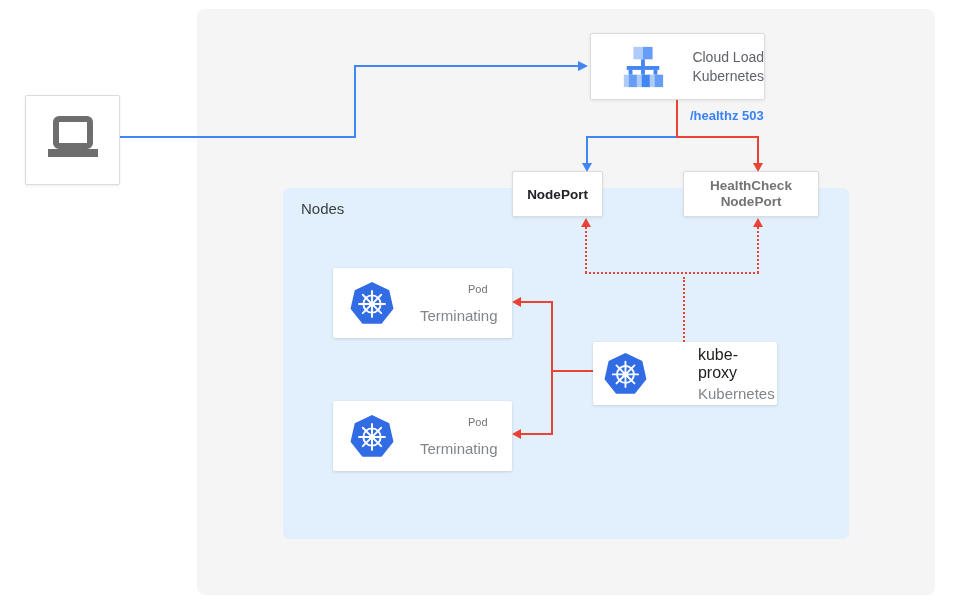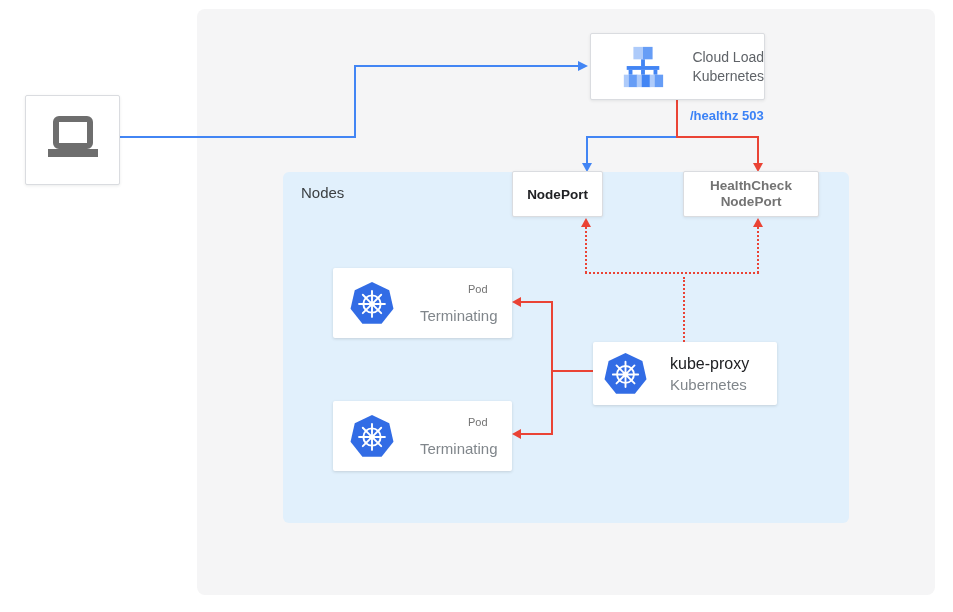--- a/index.html
+++ b/index.html
@@ -2,21 +2,21 @@
 <html><head>
 <meta charset="utf-8">
 <style>
   html,body { margin:0; padding:0; background:#ffffff; }
   body { font-family:"Liberation Sans", sans-serif; }
   #canvas { position:relative; width:953px; height:612px; background:#ffffff; overflow:hidden; }
 
   
   .panel { position:absolute; }
   #outer-panel { left:197px; top:9px; width:738px; height:586px; background:#f5f5f6; border-radius:8px; }
-  #nodes-panel { left:283px; top:172px; width:566px; height:351px; background:#e1f0fc; border-radius:6px; }
+  #nodes-panel { left:283px; top:188px; width:566px; height:351px; background:#e1f0fc; border-radius:6px; }
   #nodes-label { position:absolute; left:18px; top:12px; font-size:15px; color:#3c4043; }
 
   
   .box { position:absolute; background:#ffffff; box-sizing:border-box; }
   .bordered { border:1px solid #dadce0; box-shadow:0 1px 3px rgba(60,64,67,.10); border-radius:2px;justify-content:flex-end; }
   .floating { box-shadow:0 1px 3px rgba(60,64,67,.18); border-radius:2px; }
 
   #laptop-box { left:25px; top:95px; width:95px; height:90px; display:flex; align-items:center; justify-content:center; }
 
   #clb-box { left:590px; top:33px; width:175px; height:67px; display:flex; align-items:center; padding-left:14px; }
@@ -28,21 +28,21 @@
             font-size:13.5px; font-weight:bold; color:#737373; line-height:16px; text-align:center; }
 
   #healthz-label { position:absolute; left:690px; top:108px; font-size:13px; font-weight:bold; color:#3b82f6; }
 
   .pod-box { left:333px; width:179px; height:70px; display:flex; align-items:center; padding-left:16px; }
   #pod-box-1 { top:268px; } #pod-box-2 { top:401px; }
   .pod-box .txt { margin-left:25px; }
   .pod-title { font-size:11px; color:#737373;margin-left:48px; }
   .pod-sub   { font-size:15px; color:#80868b; margin-top:12px; }
 
-  #kp-box { left:593px; top:342px; width:184px; height:63px; display:flex; align-items:center; padding-left:10px; }
+  #kp-box { left:593px; top:342px; width:184px; height:63px; display:flex; align-items:center; padding-left:10px;gap:28px; }
   #kp-box .txt { margin-left:22px; }
   .kp-title { font-size:16px; color:#202124; }
   .kp-sub   { font-size:15px; color:#80868b; margin-top:3px; }
 
   
   .hl { position:absolute; height:2px; }
   .vl { position:absolute; width:2px; }
   .blue { background:#4285f4; }
   .red  { background:#ea4335; }
   .dot-h { position:absolute; height:0; border-top:2px dotted #ea4335; }

